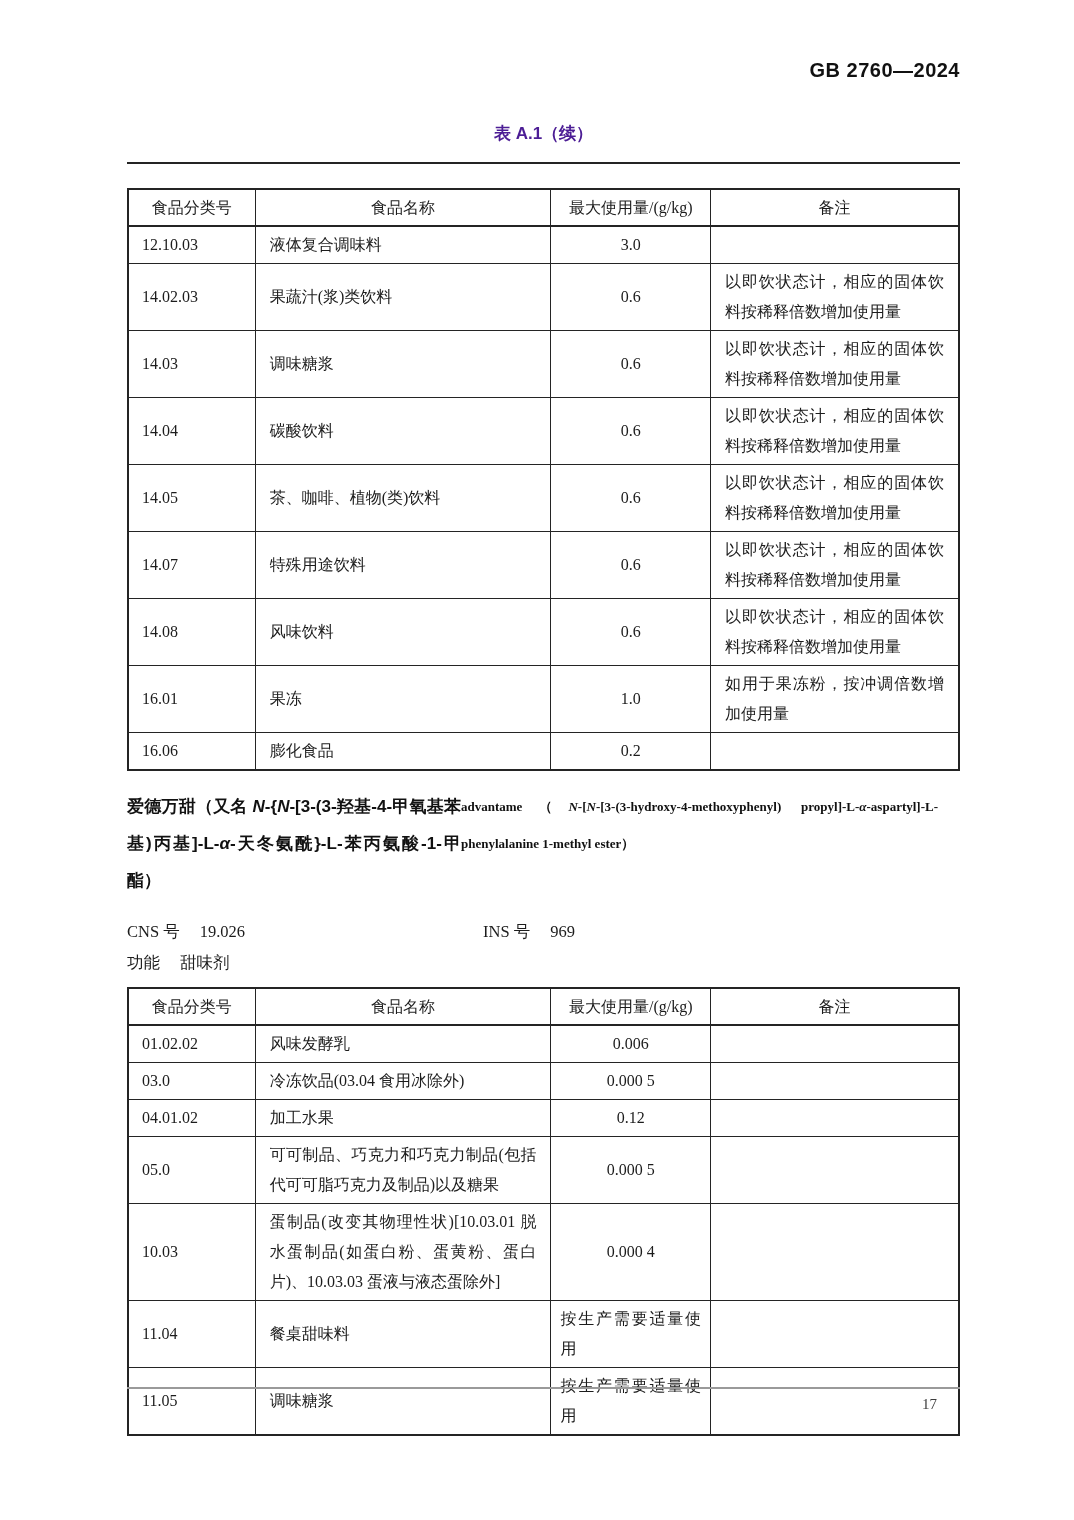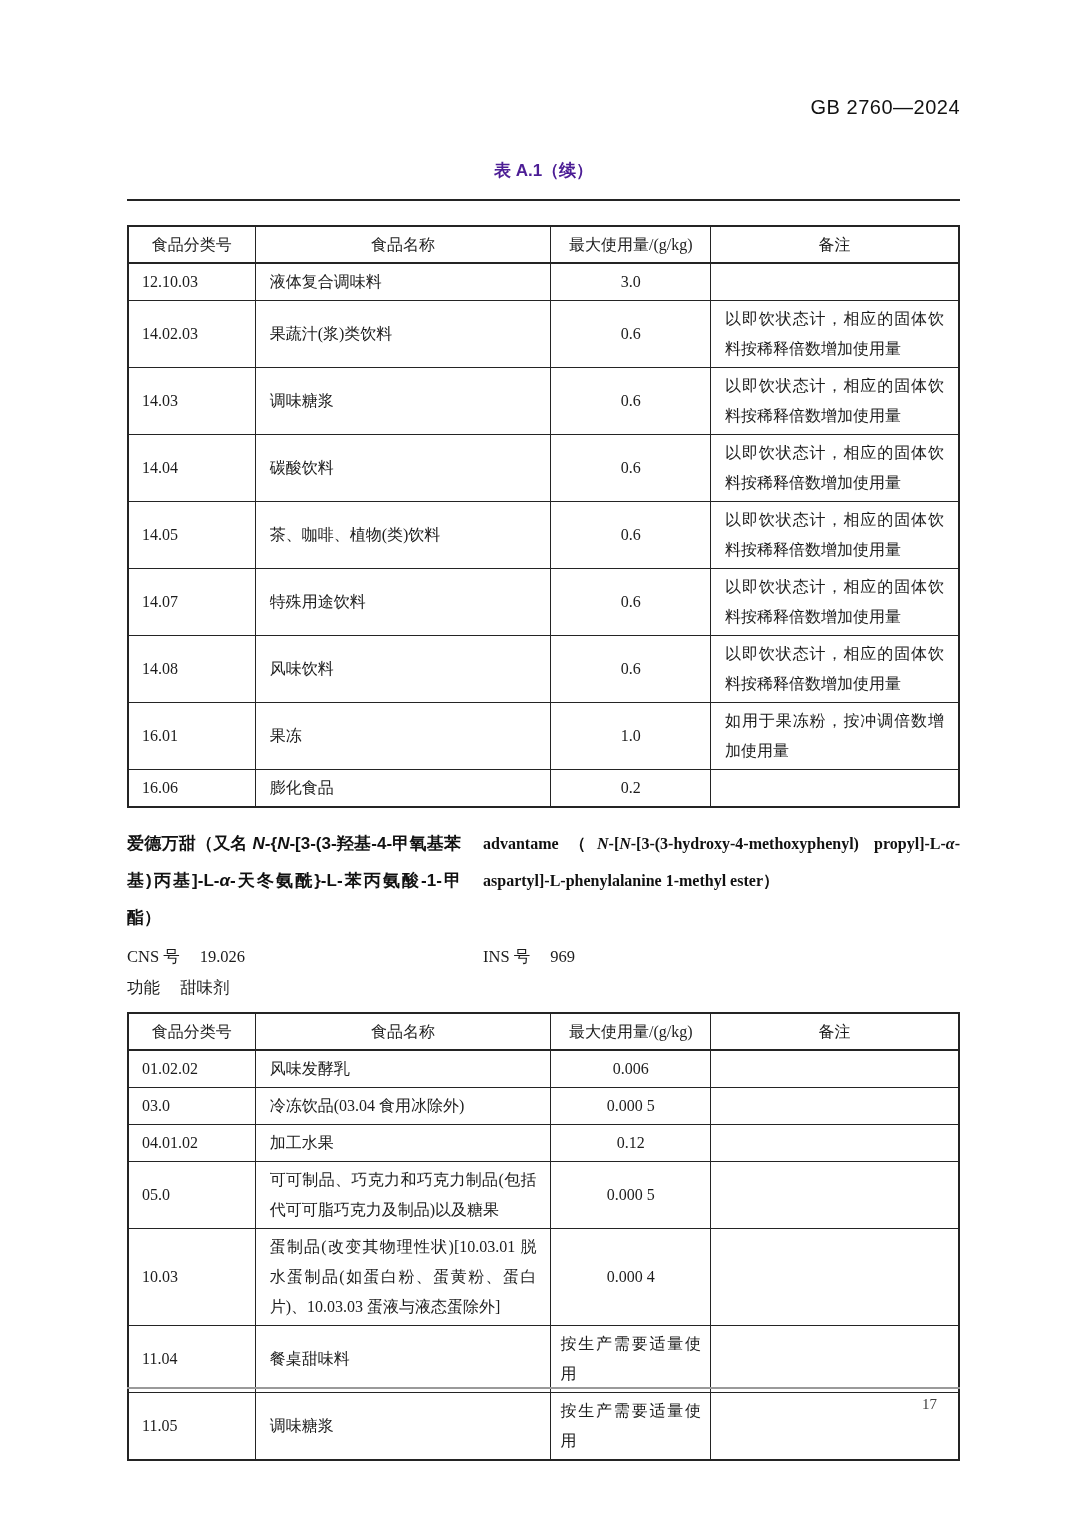--- a/index.html
+++ b/index.html
@@ -6,23 +6,23 @@
   html,body { background:#e9e9e9; }
   .page {
     width:1074px; height:1520px; margin:0 auto; background:#ffffff;
     position:relative; overflow:hidden;
     font-family:"Liberation Serif","DejaVu Serif",serif;
     color:#1c1c1c;
   }
   .content { padding:0 114px 0 127px; }
 
   .doc-header {
-    padding-top:96px; text-align:right;
+    padding-top:59px; text-align:right;
     font-family:"Liberation Sans","DejaVu Sans",sans-serif;
-    font-weight:normal; font-size:20px; letter-spacing:0.5px; color:#111;
+    font-weight:bold; font-size:20px; letter-spacing:0.5px; color:#111;
   }
   .table-title {
     margin-top:40px; text-align:center;
     font-family:"Liberation Sans","DejaVu Sans",sans-serif;
     font-weight:bold; font-size:17px; color:#4c1d95;
   }
   .title-rule { margin-top:17px; border-top:2px solid #242424; }
 
   table.usage-table {
     width:100%; border-collapse:collapse; table-layout:fixed;
@@ -39,32 +39,32 @@
     padding:3px 12px; line-height:30px; vertical-align:middle;
     border:1px solid #242424;
   }
   .usage-table td.code { padding-left:13px; }
   .usage-table td.name { text-align:justify; padding-left:14px; padding-right:14px; }
   .usage-table td.max  { text-align:center; }
   .usage-table td.max.fill { text-align:justify; text-align-last:justify; padding-left:9px; padding-right:9px; }
   .usage-table td.note { text-align:justify; padding-left:14px; padding-right:14px; }
 
   .additive-block { margin-top:17px; }
-  .name-row { display:flex; gap:22px; }
+  .name-row { display:flex; }
   .name-cn {
     width:334px; text-align:justify;
     font-family:"Liberation Sans","DejaVu Sans",sans-serif;
     font-weight:bold; font-size:17px; line-height:37px; color:#111;
   }
   .name-en {
     width:477px; text-align:justify;
     font-family:"Liberation Serif","DejaVu Serif",serif;
-    font-weight:bold; font-size:16px; line-height:37px; color:#111;
-  }
-  .ids-row { display:flex; margin-top:5px; font-size:16.5px; line-height:31px; }
+    font-weight:bold; font-size:13px; line-height:37px; color:#111;
+  }
+  .ids-row { display:flex; margin-top:17px; font-size:16.5px; line-height:31px; }
   .id-left { width:356px; }
   .id-val { margin-left:20px; }
   .func-row { font-size:16.5px; line-height:31px; }
 
   .footer-rule {
     position:absolute; left:127px; right:114px; top:1387px;
     border-top:2px solid #9a9a9a;
   }
   .page-number {
     position:absolute; top:1396px; right:137px;

